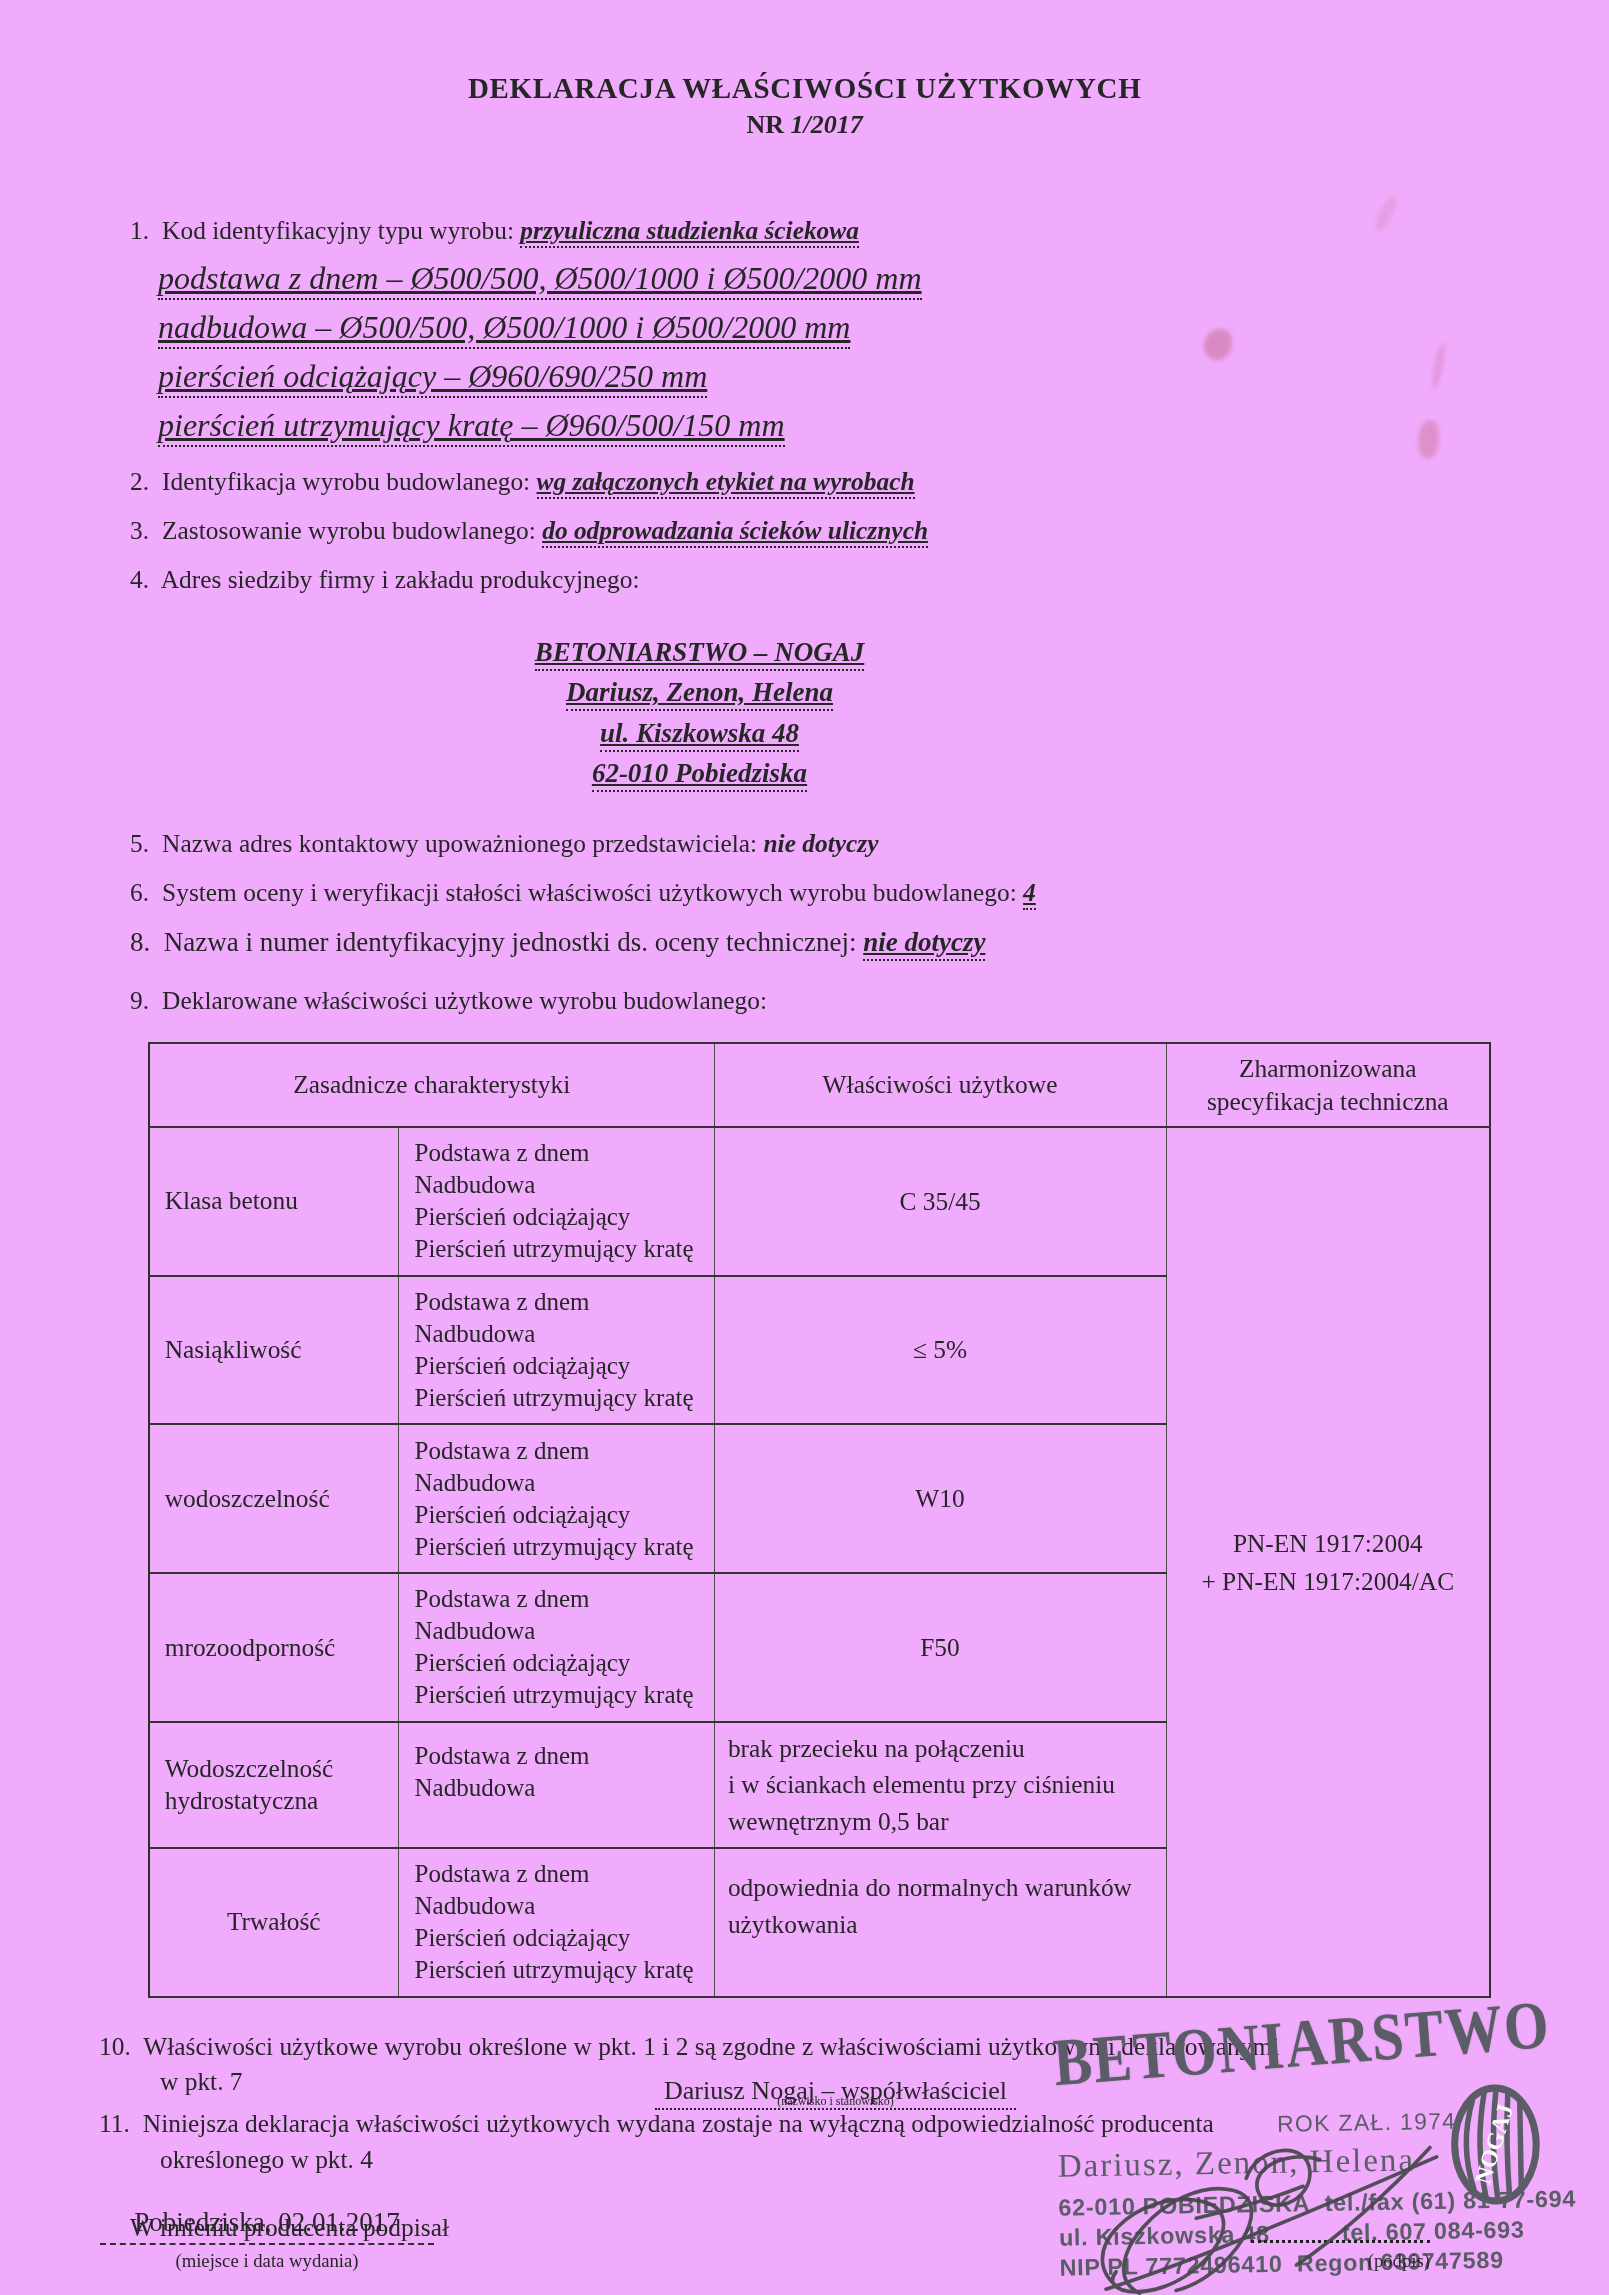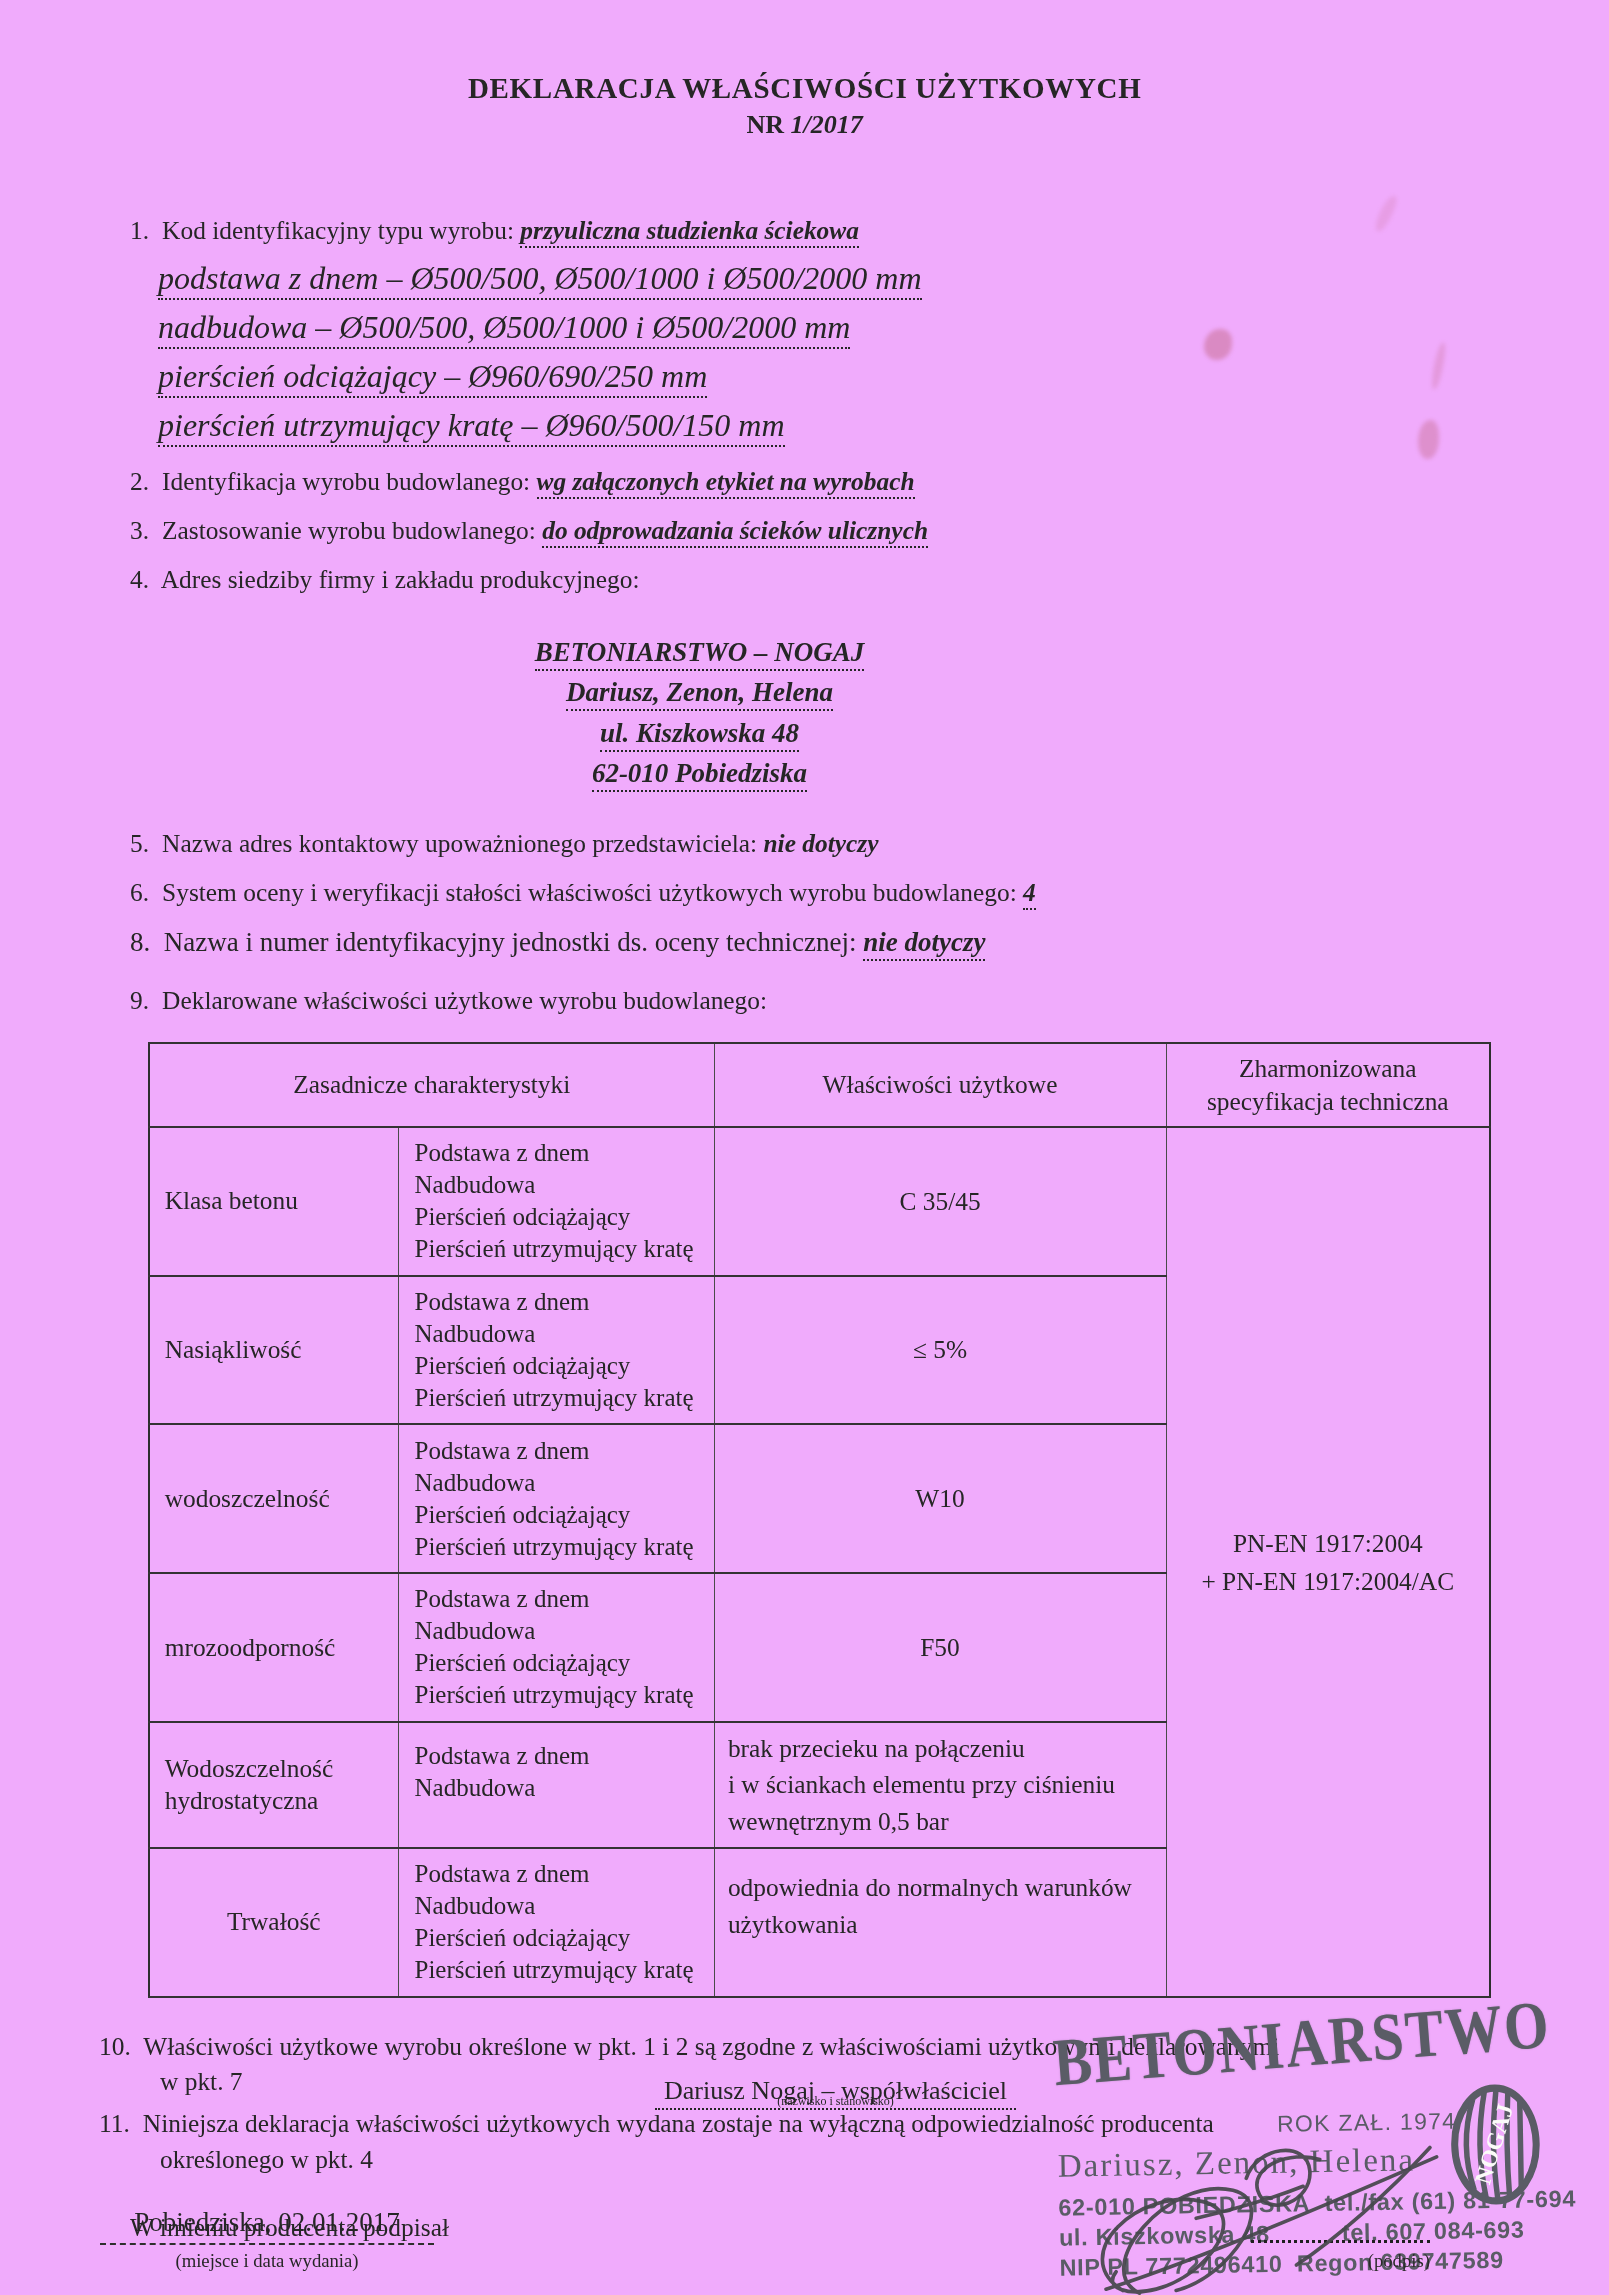--- a/index.html
+++ b/index.html
@@ -21,21 +21,21 @@
   }
   .content{padding:72px 120px 0 130px;}
   
   .title-wrap{width:1336px;margin:0 auto 0 6.7px;text-align:center;}
   .doc-title{font-weight:bold;font-size:29px;letter-spacing:0.7px;}
   .doc-subtitle{font-weight:bold;font-size:26px;margin-top:5.3px;}
   .doc-subtitle i{font-style:italic;}
   
   .item{margin-top:14.7px;line-height:1.35;}
   .item .num{margin-right:6.7px;}
-  .dotted{border-bottom:2px dotted var(--ink);padding-bottom:2px;}
+  .dotted{border-bottom:2px dotted var(--ink);padding-bottom:2px;text-decoration:underline;}
   .val{font-weight:bold;font-style:italic;}
   .sublines{margin-left:28px;}
   .subline{margin-top:12px;}
   .subline span{font-style:italic;font-size:32px;}
   .addr-block{text-align:center;margin:41px 220px 0 0;}
   .addr-line{margin-top:9.4px;}
   .addr-line span{font-weight:bold;font-style:italic;font-size:27px;}
   .item7-l2{margin-top:10.7px;margin-left:31px;}
   .item8{font-size:27px;}
   

